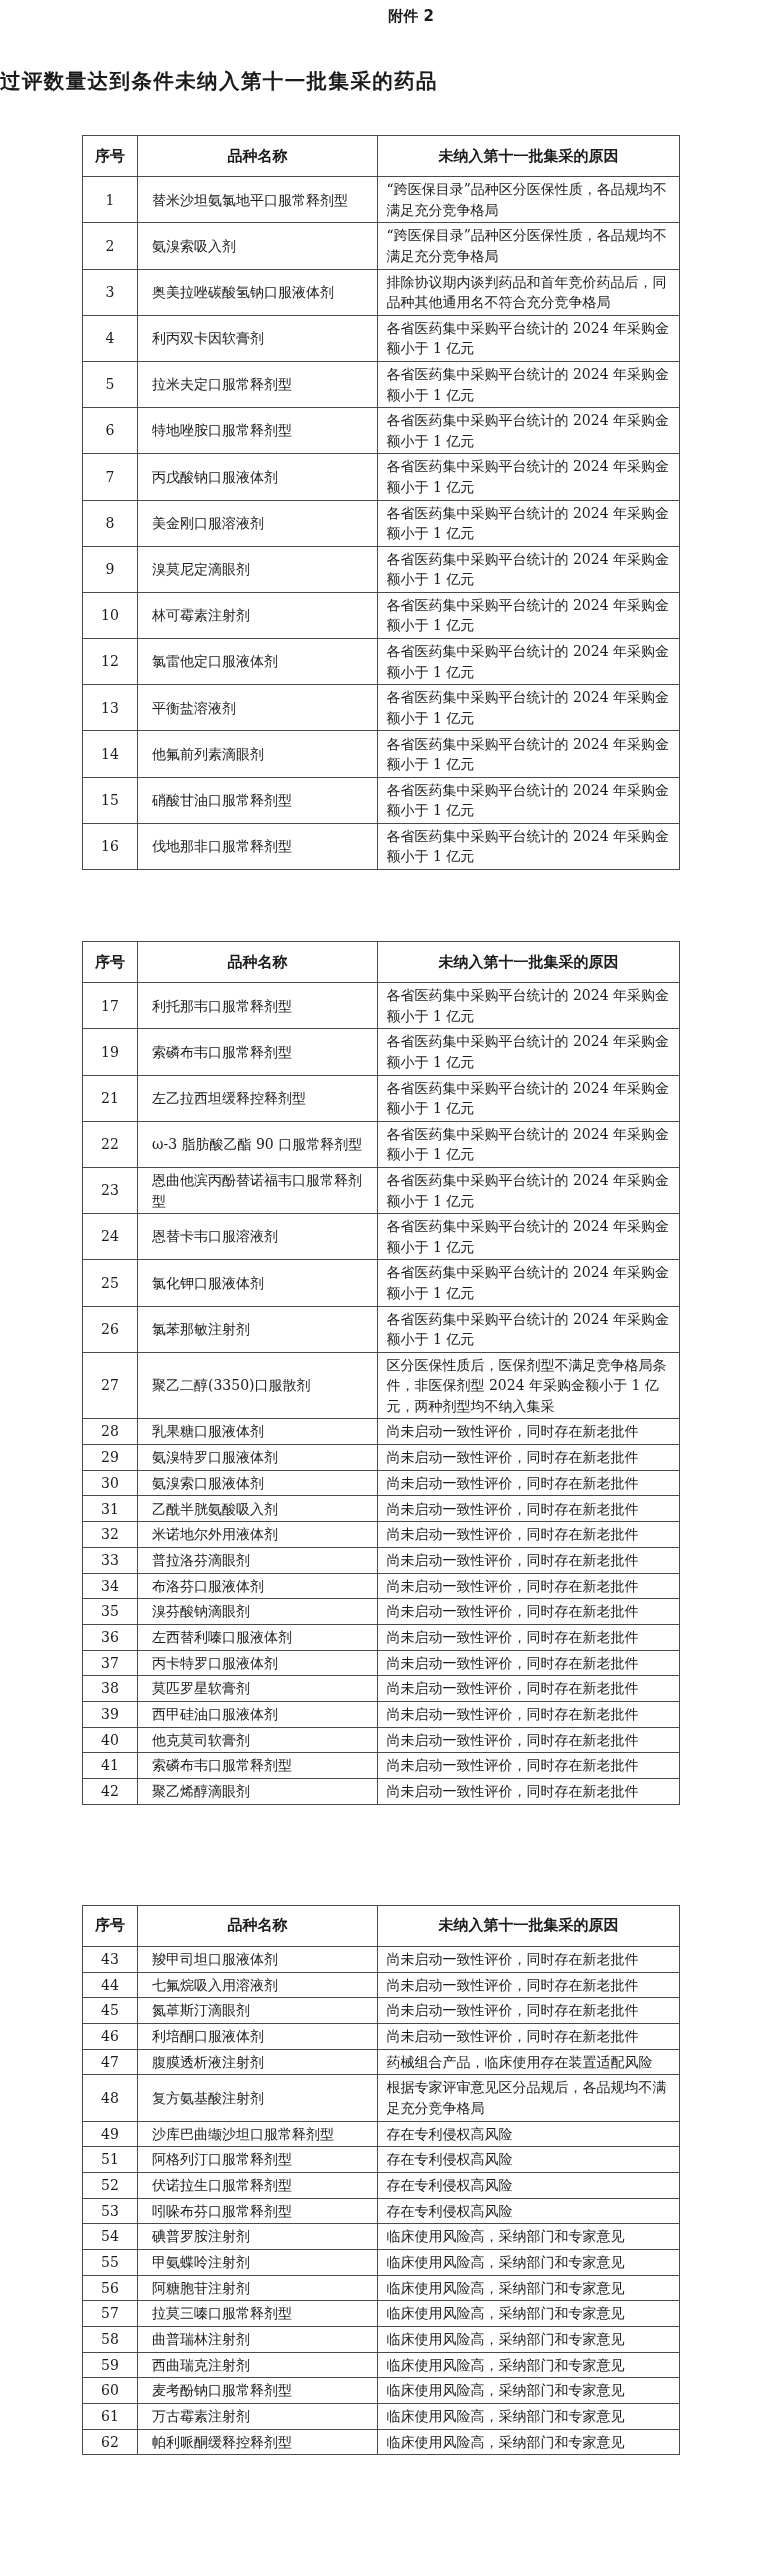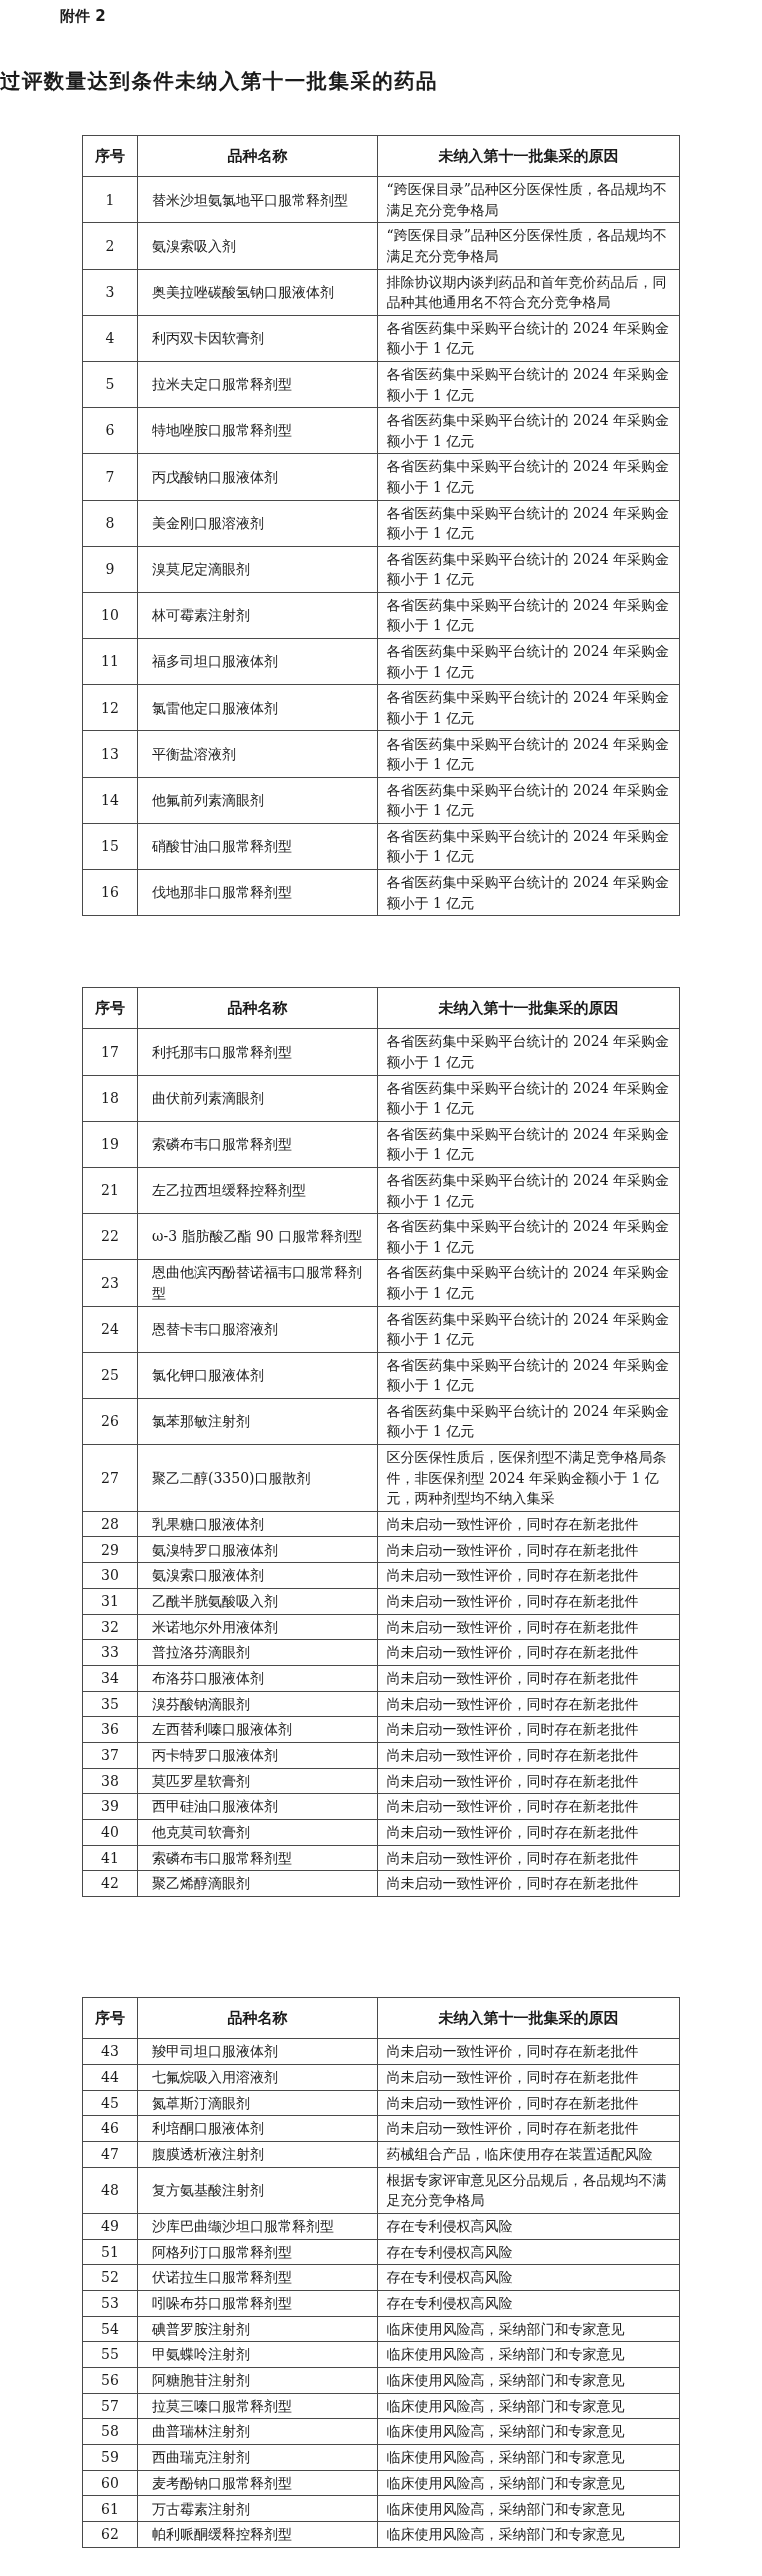--- a/index.html
+++ b/index.html
@@ -11,20 +11,21 @@
     width: 762px;
     min-height: 2576px;
     color: #1b1b1b;
     font-family: "DejaVu Serif", "Liberation Serif", serif;
   }
   .attachment-label {
     padding: 7px 0 0 60px;
     font-size: 15px;
     font-weight: bold;
     font-family: "DejaVu Sans", "Liberation Sans", sans-serif;
+    text-align: center;
   }
   .page-title {
     margin: 41px 0 0 0;
     text-align: left;
     font-size: 20.5px;
     font-weight: bold;
     letter-spacing: 1.4px;
     font-family: "DejaVu Sans", "Liberation Sans", sans-serif;
   }
   table.drug-table {
@@ -134,25 +135,20 @@
     <td class="cell-index">9</td>
     <td class="cell-name">溴莫尼定滴眼剂</td>
     <td class="cell-reason">各省医药集中采购平台统计的 2024 年采购金额小于 1 亿元</td>
   </tr>
       <tr>
     <td class="cell-index">10</td>
     <td class="cell-name">林可霉素注射剂</td>
     <td class="cell-reason">各省医药集中采购平台统计的 2024 年采购金额小于 1 亿元</td>
   </tr>
       <tr>
-    <td class="cell-index">11</td>
-    <td class="cell-name">福多司坦口服液体剂</td>
-    <td class="cell-reason">各省医药集中采购平台统计的 2024 年采购金额小于 1 亿元</td>
-  </tr>
-      <tr>
     <td class="cell-index">12</td>
     <td class="cell-name">氯雷他定口服液体剂</td>
     <td class="cell-reason">各省医药集中采购平台统计的 2024 年采购金额小于 1 亿元</td>
   </tr>
       <tr>
     <td class="cell-index">13</td>
     <td class="cell-name">平衡盐溶液剂</td>
     <td class="cell-reason">各省医药集中采购平台统计的 2024 年采购金额小于 1 亿元</td>
   </tr>
       <tr>
@@ -186,25 +182,20 @@
       <th>未纳入第十一批集采的原因</th>
     </tr>
   </thead>
   <tbody>
       <tr>
     <td class="cell-index">17</td>
     <td class="cell-name">利托那韦口服常释剂型</td>
     <td class="cell-reason">各省医药集中采购平台统计的 2024 年采购金额小于 1 亿元</td>
   </tr>
       <tr>
-    <td class="cell-index">18</td>
-    <td class="cell-name">曲伏前列素滴眼剂</td>
-    <td class="cell-reason">各省医药集中采购平台统计的 2024 年采购金额小于 1 亿元</td>
-  </tr>
-      <tr>
     <td class="cell-index">19</td>
     <td class="cell-name">索磷布韦口服常释剂型</td>
     <td class="cell-reason">各省医药集中采购平台统计的 2024 年采购金额小于 1 亿元</td>
   </tr>
       <tr>
     <td class="cell-index">21</td>
     <td class="cell-name">左乙拉西坦缓释控释剂型</td>
     <td class="cell-reason">各省医药集中采购平台统计的 2024 年采购金额小于 1 亿元</td>
   </tr>
       <tr>

